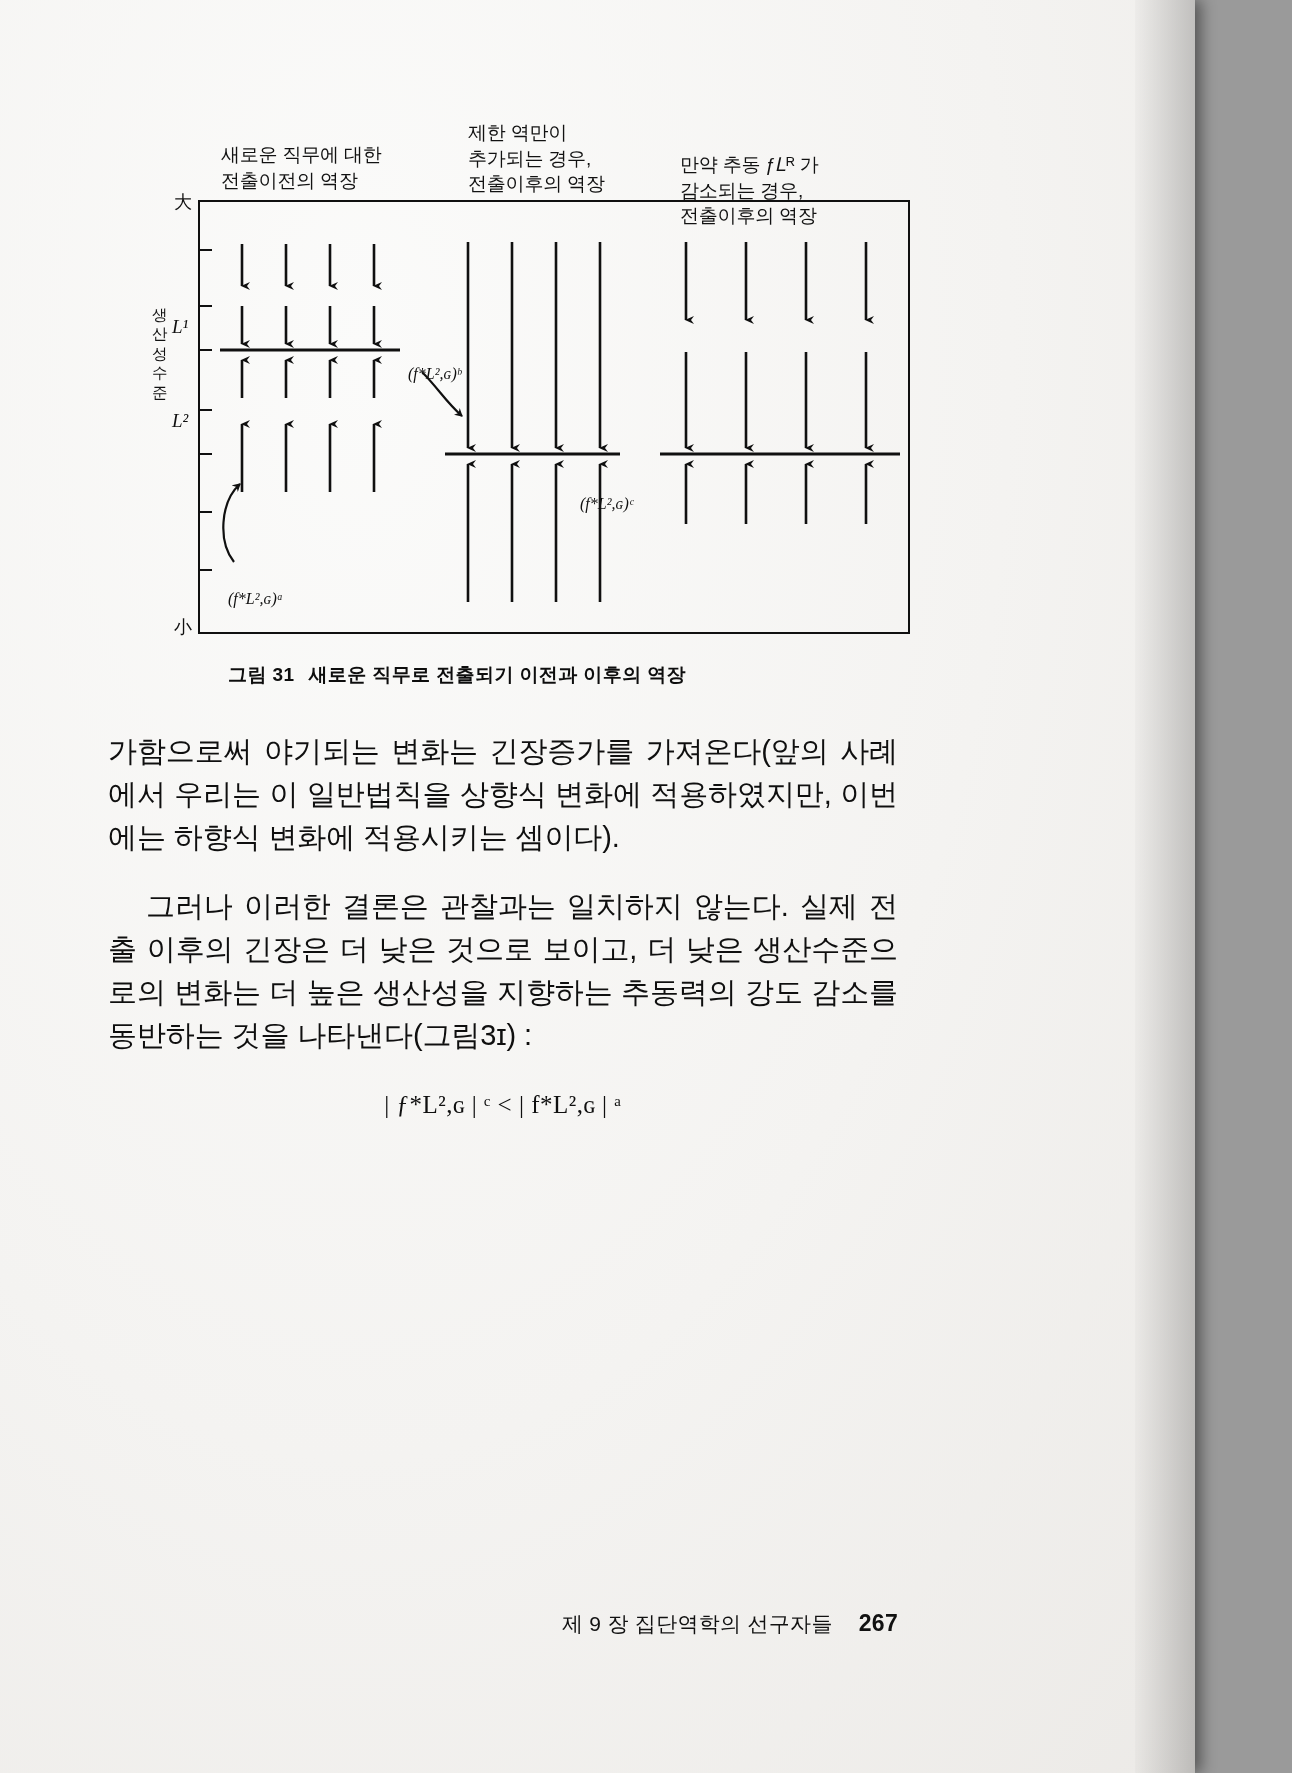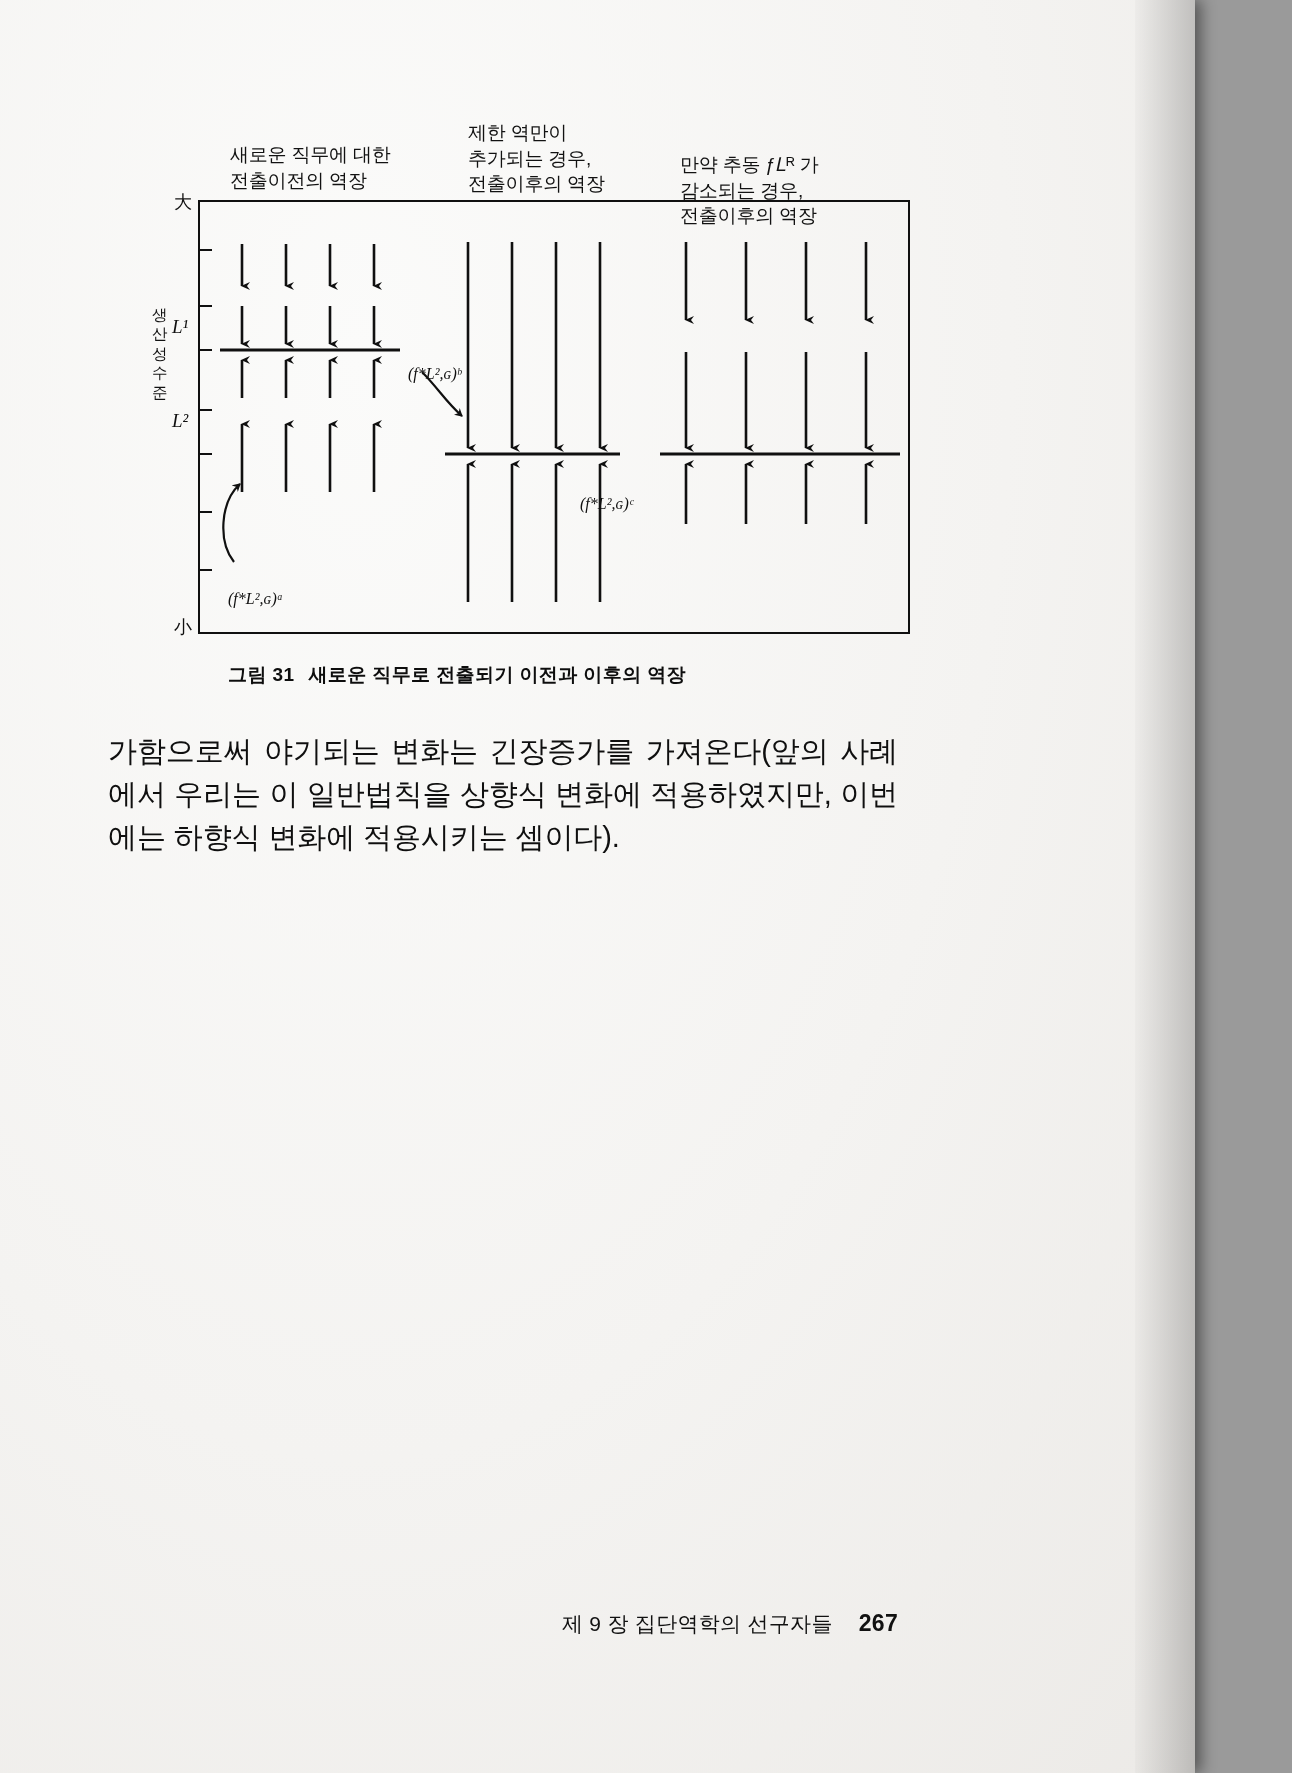--- a/index.html
+++ b/index.html
@@ -55,21 +55,21 @@
   }
   .fig-caption-top {
     position: absolute;
     font-family: "Liberation Sans", sans-serif;
     font-size: 19px;
     line-height: 1.35;
     color: #121212;
     white-space: pre-line;
     letter-spacing: -0.2px;
   }
-  #col-cap-1 { left: 80px;  top: 22px; }
+  #col-cap-1 { left: 71px;  top: 22px; }
   #col-cap-2 { left: 318px; top: 0px; }
   #col-cap-3 { left: 530px; top: 0px; margin-top: 32px; }
 
   #plot-box {
     position: absolute;
     left: 48px;
     top: 80px;
     width: 708px;
     height: 430px;
     border: 2px solid #101010;
@@ -286,20 +286,22 @@
         </svg>
       </div>
 
       <div id="fig-caption">
         <span class="num">그림 31</span><span>새로운 직무로 전출되기 이전과 이후의 역장</span>
       </div>
     </div>
 
     <div id="body-text">
       <p class="para">가함으로써 야기되는 변화는 긴장증가를 가져온다(앞의 사례에서 우리는 이 일반법칙을 상향식 변화에 적용하였지만, 이번에는 하향식 변화에 적용시키는 셈이다).</p>
+      <p class="para indent">그러나 이러한 결론은 관찰과는 일치하지 않는다. 실제 전출 이후의 긴장은 더 낮은 것으로 보이고, 더 낮은 생산수준으로의 변화는 더 높은 생산성을 지향하는 추동력의 강도 감소를 동반하는 것을 나타낸다(그림3ɪ) :</p>
+      <div id="formula">| ƒ*L²,ɢ | ᶜ &lt;  | f*L²,ɢ | ᵃ</div>
     </div>
 
     <div id="footer">
       <span class="chap">제 9 장   집단역학의 선구자들</span><span class="pageno">267</span>
     </div>
 
     <div id="gutter"></div>
   </div>
 </div>
 

